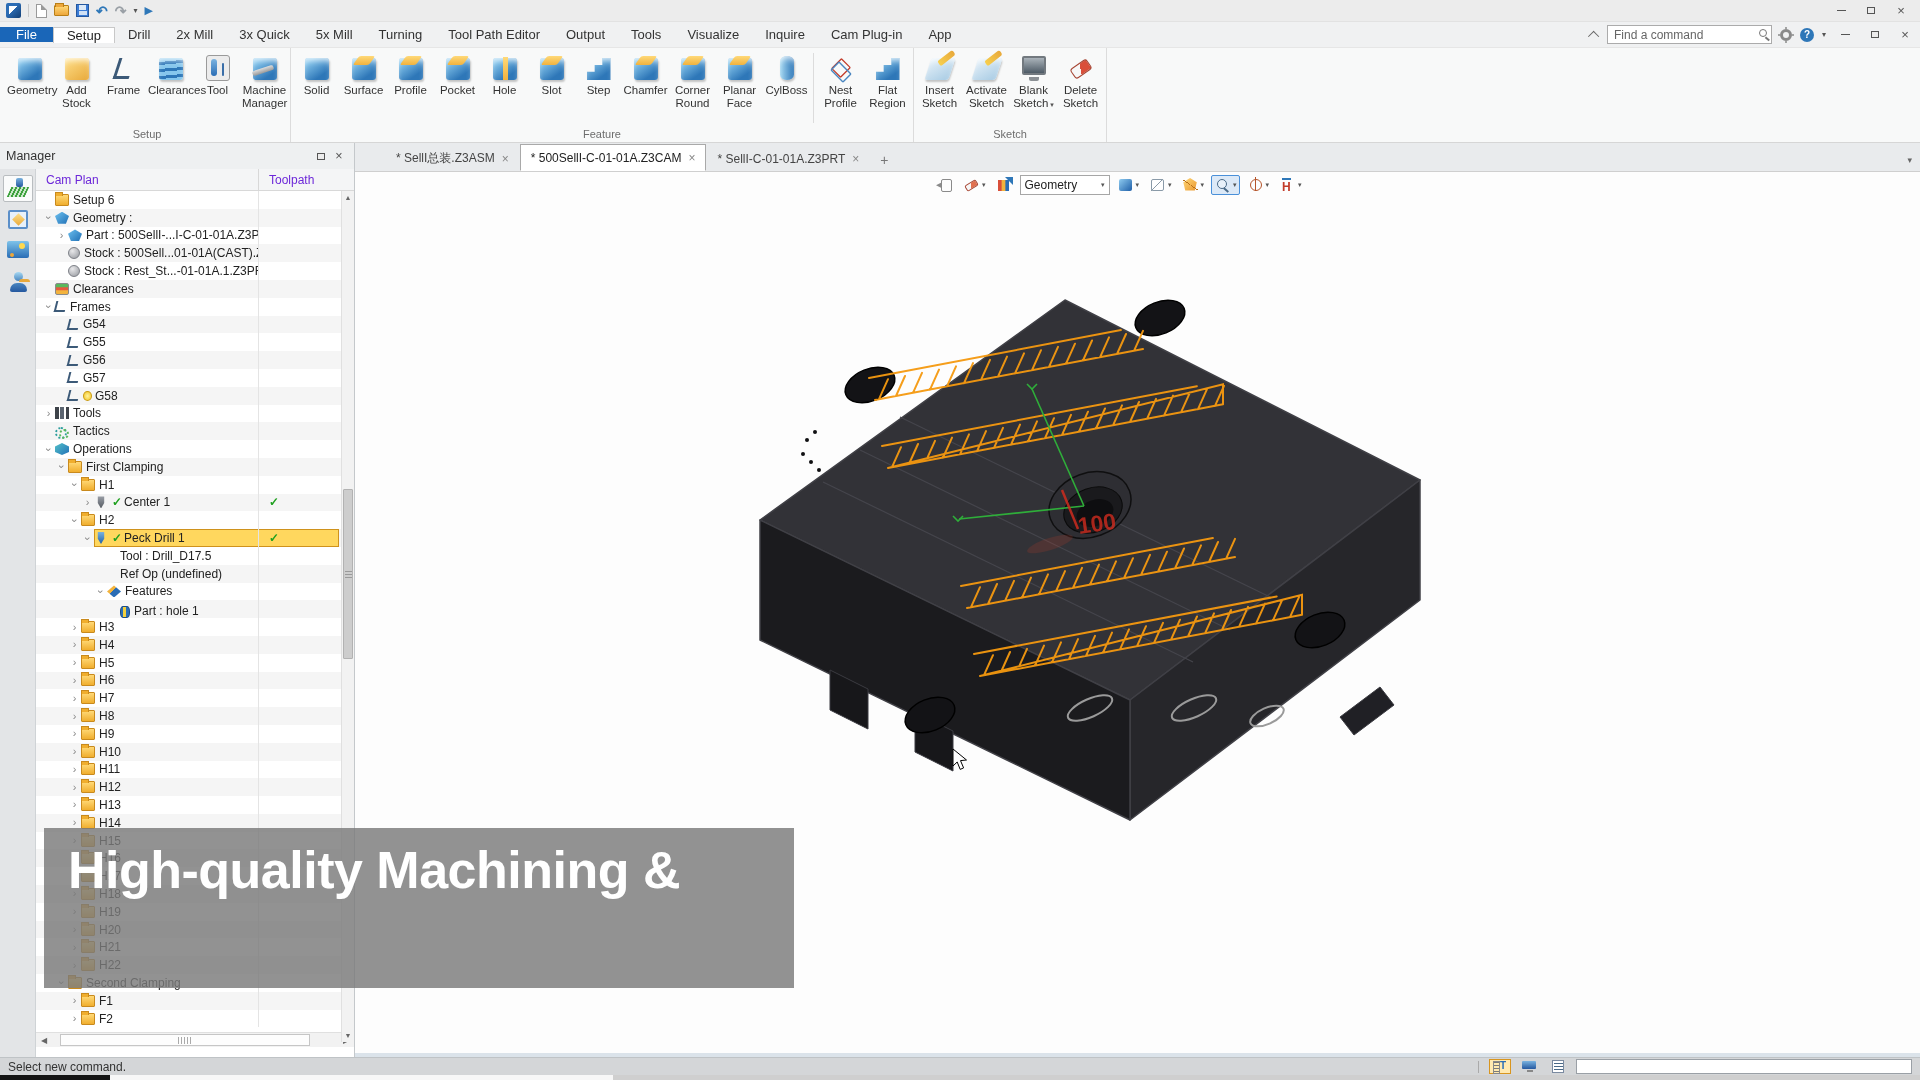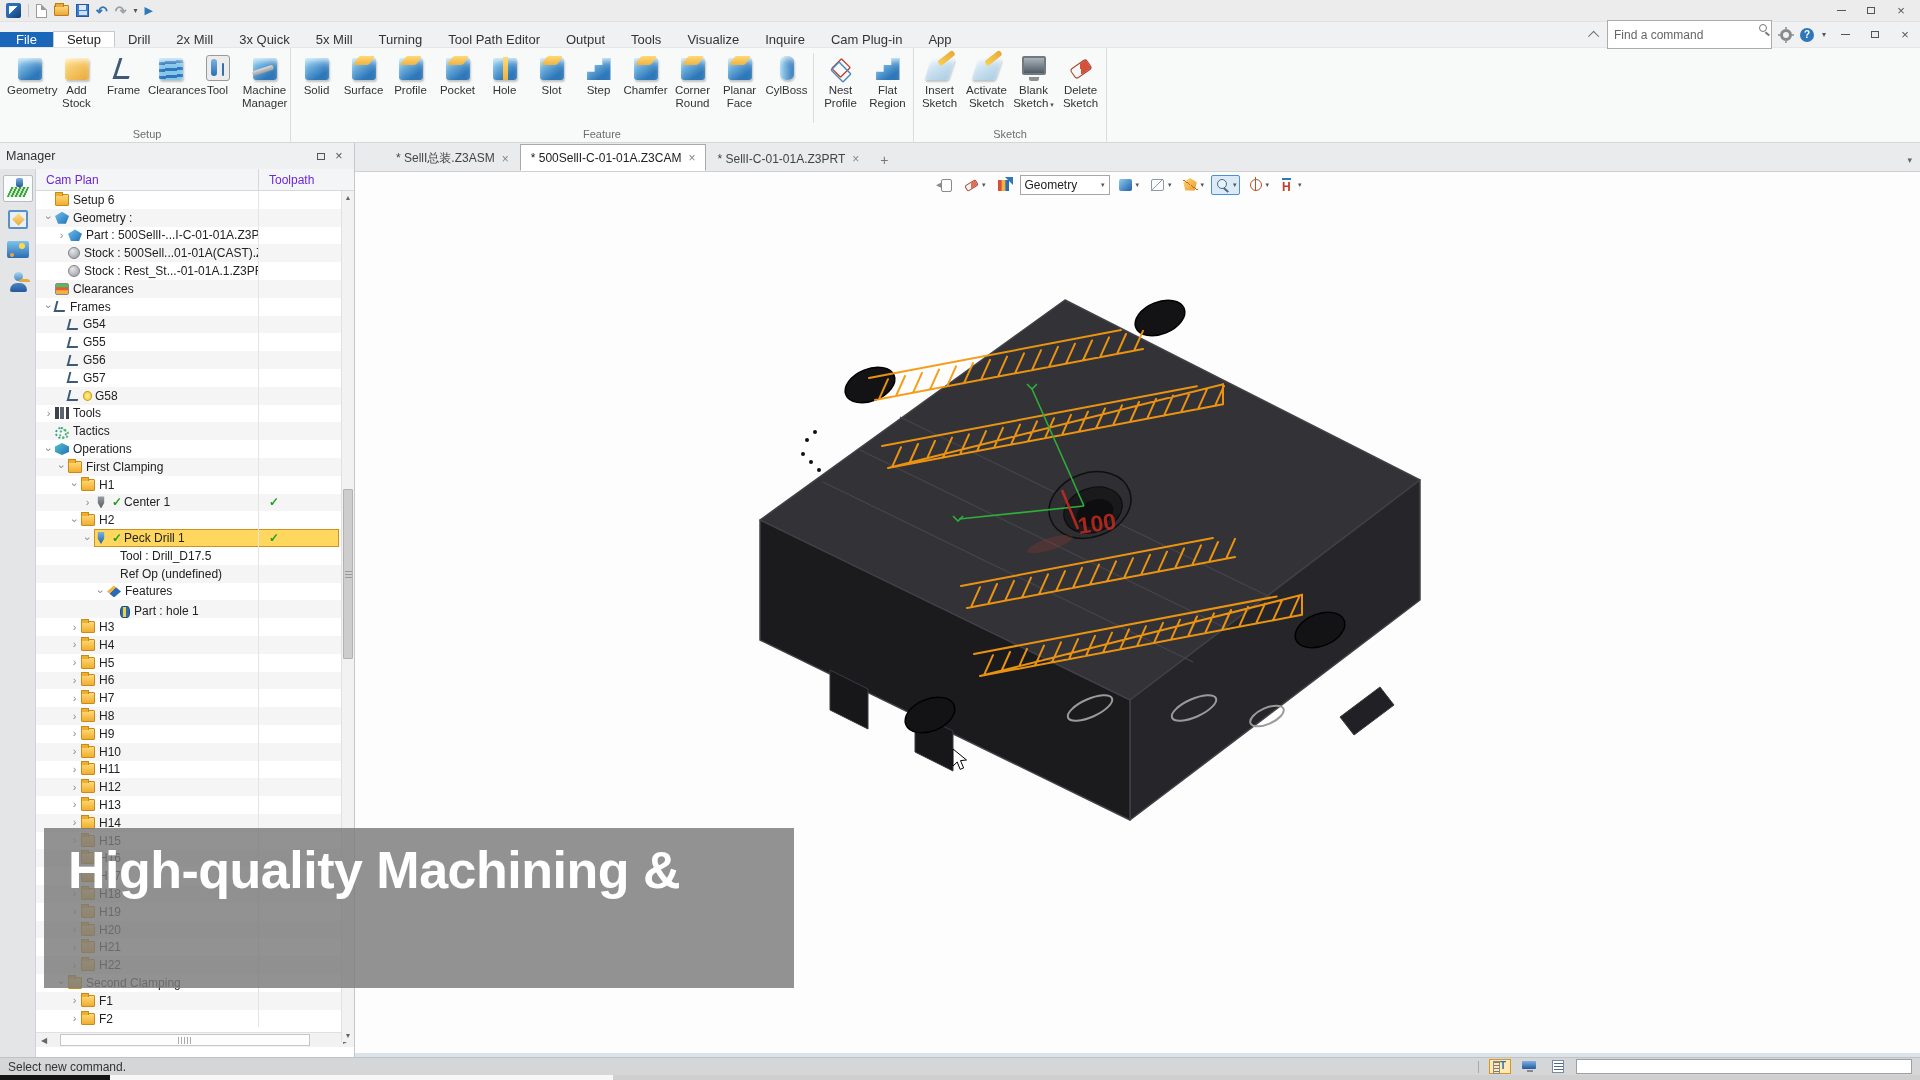--- a/index.html
+++ b/index.html
@@ -21,29 +21,29 @@
   .ic-redo{color:#9aa0a6;font-size:14px;line-height:10px;font-weight:bold}
   .ic-caret{color:#555;font-size:8px}
   .ic-play{color:#2e77b8;font-size:11px}
   #titlebar .spacer{flex:1}
   .wbtn{width:30px;height:20px;display:flex;align-items:center;justify-content:center;color:#555;font-size:13px}
   .g-min{width:9px;border-bottom:1px solid #555;height:1px}
   .g-rest{width:8px;height:7px;border:1px solid #555;position:relative;background:#ececec}
   .g-rest::before{content:'';position:absolute;left:2px;top:-3px;width:8px;height:7px;border:1px solid #555;z-index:-1}
   
   #menubar{height:26px;background:#f0f1f2;display:flex;align-items:stretch;border-bottom:1px solid #e6e6e6}
-  #menu-tabs{display:flex;align-items:flex-end}
+  #menu-tabs{display:flex;align-items:center}
   .menu-tab{padding:0 13px;display:flex;align-items:center;font-size:13px;color:#333;cursor:default}
   .menu-tab.file{background:#1a66b8;color:#fff;padding:0 16px}
   .menu-tab.active{background:#fff;border:1px solid #c8c8c8;border-bottom:none;color:#222}
   #menubar .spacer{flex:1}
   .mb-right{display:flex;align-items:center;gap:8px;padding-right:4px}
   .chev-up{width:8px;height:8px;border-top:1.5px solid #666;border-left:1.5px solid #666;transform:rotate(45deg) translateY(2px)}
   .findbox{position:relative}
-  .findbox input{width:165px;height:29px;border:1px solid #ababab;padding:0 20px 0 6px;font-size:12px;background:#fff;font-family:inherit}
+  .findbox input{width:165px;height:19px;border:1px solid #ababab;padding:0 20px 0 6px;font-size:12px;background:#fff;font-family:inherit}
   .findbox input::placeholder{color:#666}
   .mag{position:absolute;right:5px;top:4px;width:8px;height:8px;border:1.5px solid #777;border-radius:50%}
   .mag::after{content:'';position:absolute;right:-4px;bottom:-3px;width:5px;height:1.5px;background:#777;transform:rotate(40deg)}
   .gear{width:12px;height:12px;border-radius:50%;border:3px solid #8a8a8a;box-shadow:0 -7px 0 -5px #8a8a8a,0 7px 0 -5px #8a8a8a,-7px 0 0 -5px #8a8a8a,7px 0 0 -5px #8a8a8a}
   .help{width:14px;height:14px;border-radius:50%;background:#2e77b8;color:#fff;font-size:10px;font-weight:bold;display:flex;align-items:center;justify-content:center}
   .mb-right .wbtn{width:22px;height:18px}
   
   #ribbon{height:95px;background:#f8f9f9;border-bottom:1px solid #d6d6d6;display:flex;align-items:stretch;padding-left:4px}
   .rgroup{display:flex;flex-direction:column;border-right:1px solid #dcdcdc;padding:1px 2px 0}
   .rbuttons{display:flex;flex:1;align-items:flex-start}

